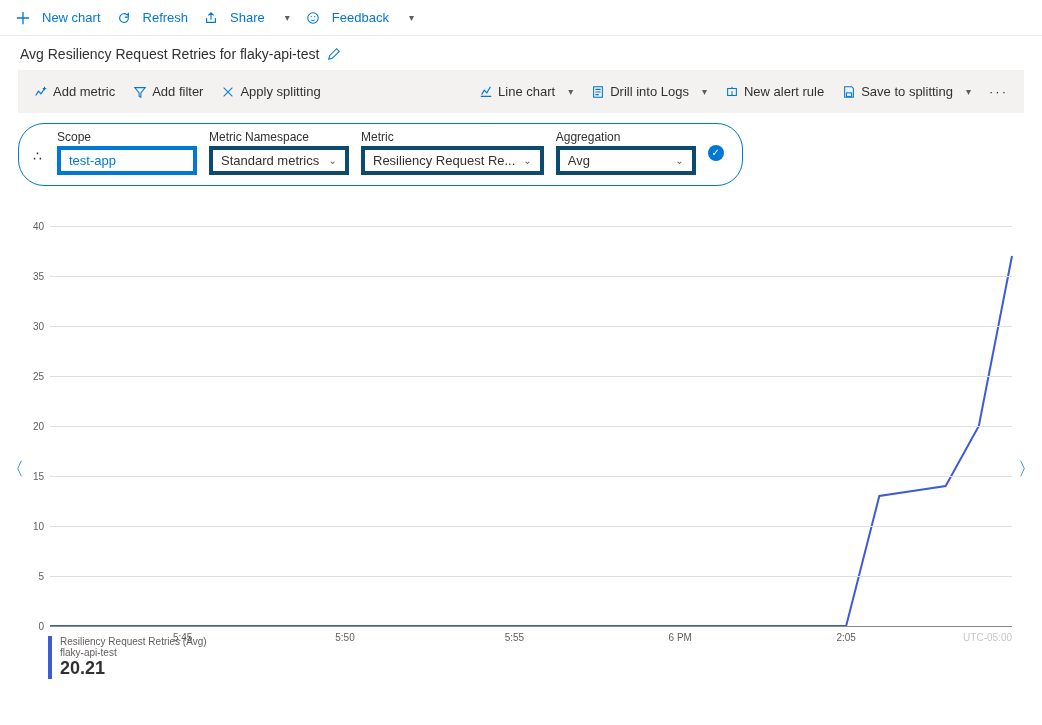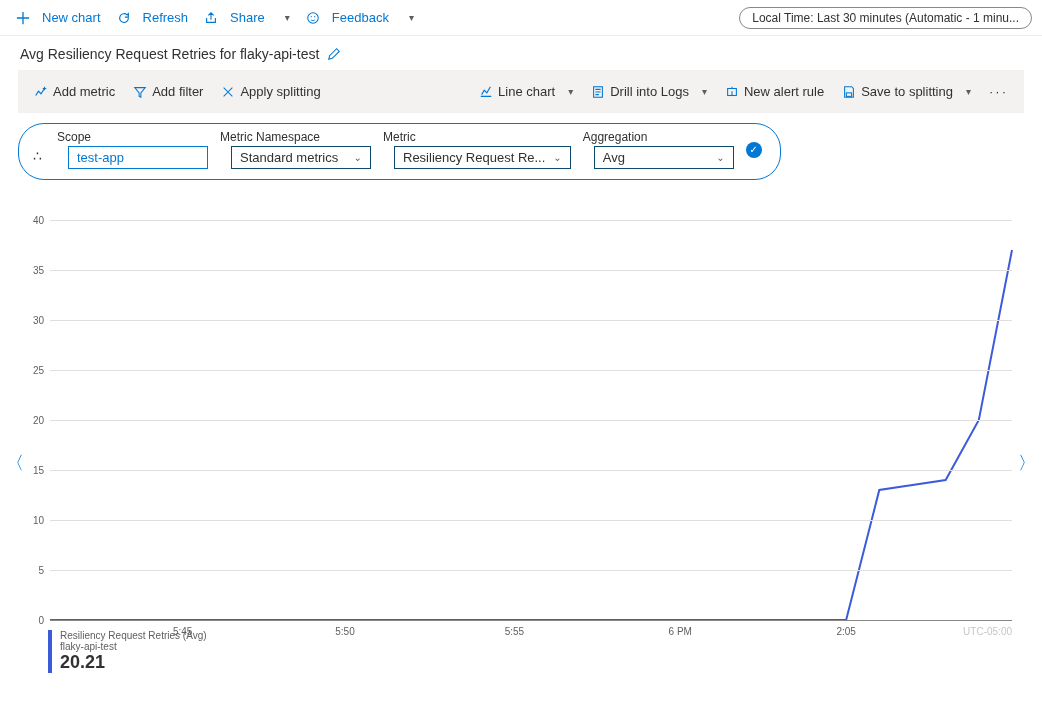--- a/index.html
+++ b/index.html
@@ -11,21 +11,21 @@
   .time-pill { border: 1px solid #8a8886; border-radius: 14px; padding: 3px 12px; font-size: 12px; max-width: 300px; white-space: nowrap; overflow: hidden; text-overflow: ellipsis; cursor: pointer; }
   .chart-title-row { display: flex; align-items: center; gap: 8px; padding: 10px 20px 8px; font-size: 14px; }
   .chart-toolbar { display: flex; align-items: center; background: #f3f2f1; padding: 10px 10px; margin: 0 18px; gap: 6px; font-size: 13px; }
   .chart-tool { display: inline-flex; align-items: center; gap: 5px; padding: 4px 6px; cursor: pointer; }
   .chart-tool svg { width: 14px; height: 14px; stroke: #0078d4; fill: none; }
   .pill-row { display: flex; align-items: center; gap: 8px; margin: 10px 18px; }
   .metric-pill { display: flex; align-items: stretch; border: 1px solid #0078d4; border-radius: 26px; padding: 6px 18px 10px 38px; gap: 12px; position: relative; }
   .pill-dots { position: absolute; left: 14px; top: 24px; font-size: 14px; }
   .field { display: flex; flex-direction: column; gap: 2px; }
   .field-label { font-size: 12px; color: #323130; }
-  .field-box { border: 1px solid #0c4a6e; padding: 3px 8px; font-size: 13px; min-width: 140px; display: flex; justify-content: space-between; align-items: center; cursor: pointer; margin-left: 11px; }
+  .field-box { border: 4px solid #0c4a6e; padding: 3px 8px; font-size: 13px; min-width: 140px; display: flex; justify-content: space-between; align-items: center; cursor: pointer; }
   .field-box.scope { border-color: #0078d4; color: #0078d4; }
   .chev { font-size: 10px; color: #605e5c; margin-left: 8px; }
   .check-badge { width: 16px; height: 16px; border-radius: 50%; background: #0078d4; color: #fff; display: flex; align-items: center; justify-content: center; font-size: 10px; align-self: center; }
   .chart-area { position: relative; margin: 40px 30px 10px 50px; height: 400px; }
   .y-tick { position: absolute; left: -28px; font-size: 10px; color: #605e5c; transform: translateY(-50%); text-align: right; width: 22px; }
   .grid-line { position: absolute; left: 0; right: 0; border-top: 1px solid #e1dfdd; }
   .x-tick { position: absolute; top: 100%; margin-top: 6px; font-size: 10px; color: #605e5c; transform: translateX(-50%); }
   .tz-label { position: absolute; right: 0; top: 100%; margin-top: 6px; font-size: 10px; color: #c8c6c4; }
   svg.plot { position: absolute; inset: 0; width: 100%; height: 100%; overflow: visible; }
   .legend-block { display: flex; align-items: flex-start; gap: 8px; margin: 8px 0 0 48px; }
@@ -65,21 +65,20 @@
     <svg viewBox="0 0 16 16">
         <circle cx="8" cy="8" r="6" fill="none" stroke="#0078d4" stroke-width="1.2"></circle>
         <circle cx="6" cy="6.5" r=".7" fill="#0078d4"></circle>
         <circle cx="10" cy="6.5" r=".7" fill="#0078d4"></circle>
         <path d="M5.5 10c1 1 4 1 5 0" fill="none" stroke="#0078d4" stroke-width="1.2"></path>
       </svg>
     <span>Feedback</span>
     <span class="chev">▾</span>
   </div>
   <div class="spacer"></div>
-  <div class="time-pill">Local Time: Last 30 minutes (Automatic - 1 minu...</div>
 </div>
 
 <div class="chart-title-row">
   <span>Avg Resiliency Request Retries for flaky-api-test</span>
   <svg width="14" height="14" viewBox="0 0 16 16">
       <path d="M2 14l1-4 8-8 3 3-8 8-4 1z" fill="none" stroke="#0078d4" stroke-width="1.2"></path>
     </svg>
 </div>
 
 <div class="chart-toolbar">

